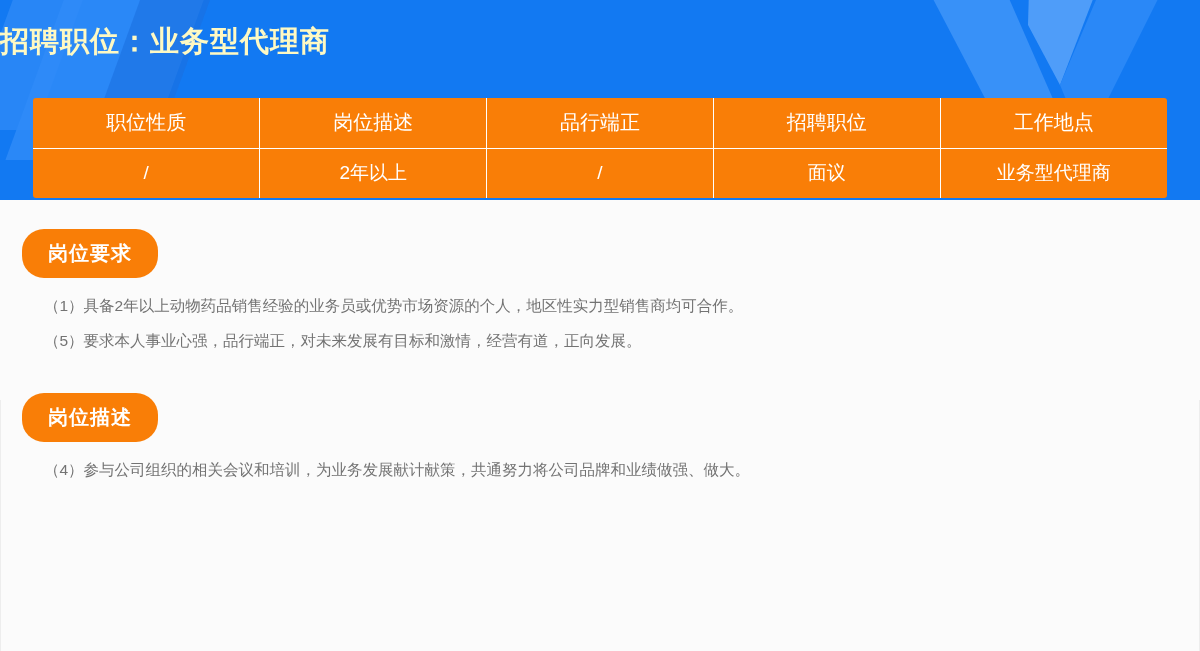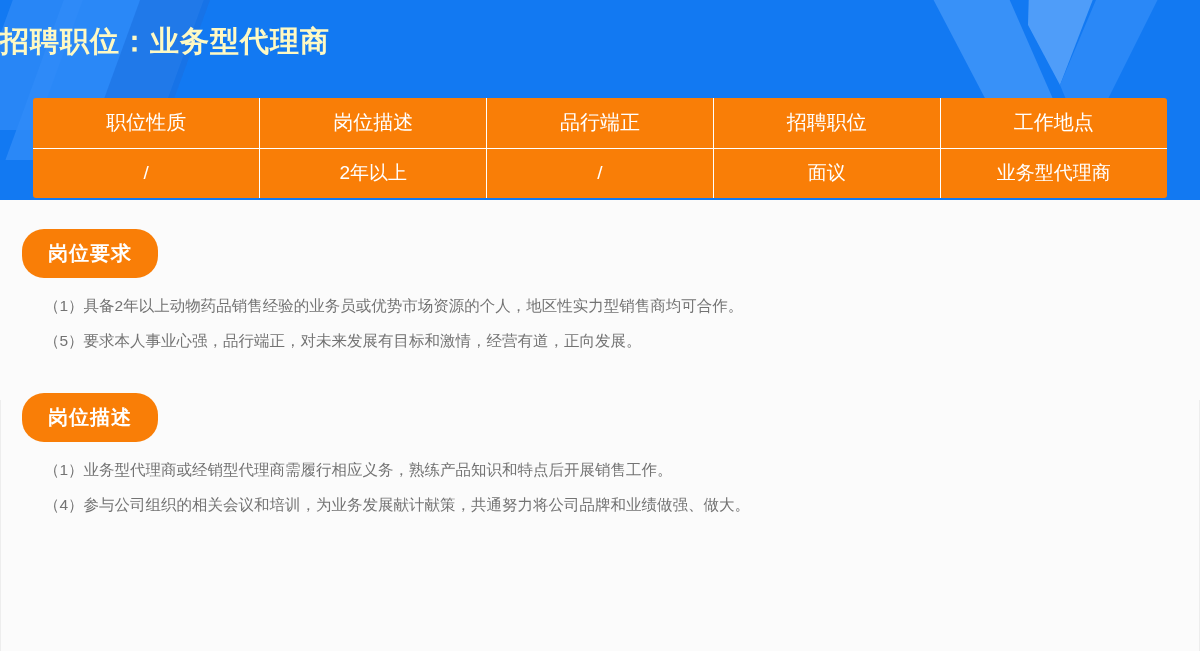--- a/index.html
+++ b/index.html
@@ -189,17 +189,16 @@
     
     <div class="pill">岗位要求</div>
     <div class="item-list">
       <div class="item">（1）具备2年以上动物药品销售经验的业务员或优势市场资源的个人，地区性实力型销售商均可合作。</div>
       <div class="item">（5）要求本人事业心强，品行端正，对未来发展有目标和激情，经营有道，正向发展。</div>
     </div>
 
     
     <div class="pill">岗位描述</div>
     <div class="item-list">
-      <div class="item">（1）业务型代理商或经销型代理商需履行相应义务，熟练产品知识和特点后开展销售工作。</div>
       <div class="item">（4）参与公司组织的相关会议和培训，为业务发展献计献策，共通努力将公司品牌和业绩做强、做大。</div>
     </div>
   </div>
 </div>
 
 </body></html>

